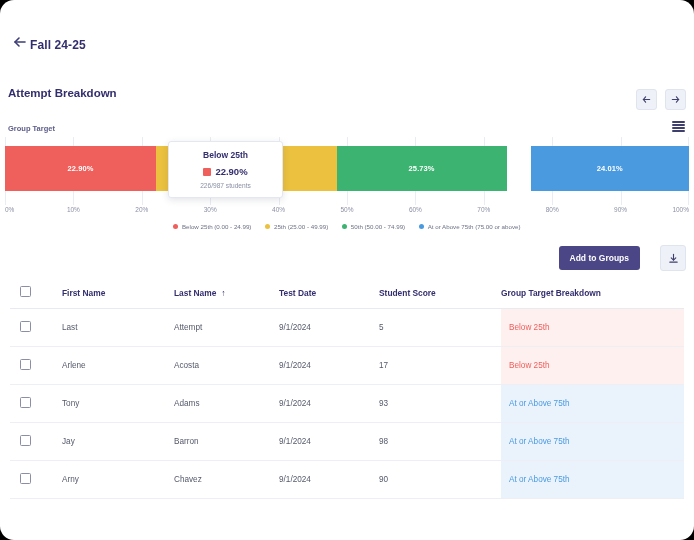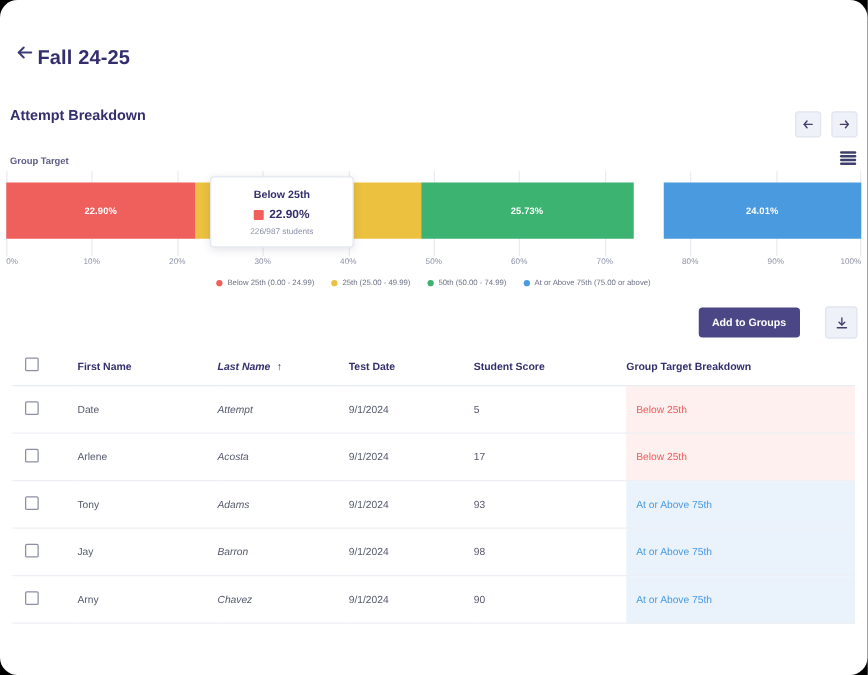--- a/index.html
+++ b/index.html
@@ -36,21 +36,21 @@
     left: 12px; top: 6px;
     width: 16px; height: 16px;
     color: #3b3croid;
     color: #3c3c77;
     cursor: pointer;
   }
   .back-arrow svg { display:block; }
   .page-title {
     position: absolute;
     left: 30px; top: 10px;
-    font-size: 16px;
+    font-size: 12px;
     font-weight: bold;
     color: #332e6e;
     letter-spacing: 0.1px;
   }
 
   
   .section-title {
     position: absolute;
     left: 8px; top: 87px;
     font-size: 11.5px;
@@ -272,21 +272,21 @@
   }
   tbody td {
     font-size: 8.2px;
     color: #55596b;
     padding: 12px 0;
     border-bottom: 1px solid #edeff4;
     white-space: nowrap;
   }
   .col-check { width: 42px; padding-left: 10px !important; }
   .col-first { width: 112px; }
-  .col-last  { width: 105px; font-style: italic; }
+  .col-last  { width: 105px; }
   .col-date  { width: 100px; }
   .col-score { width: 122px; }
   .col-group { width: auto; }
   .chk {
     width: 9px; height: 9px;
     border: 1.2px solid #8b8fa5;
     border-radius: 1.5px;
     display: inline-block;
     cursor: pointer;
     background: #fff;
@@ -438,21 +438,21 @@
           <th class="col-first"><span>First Name</span></th>
           <th class="col-last"><span>Last Name</span><span class="sort-arrow">↑</span></th>
           <th class="col-date"><span>Test Date</span></th>
           <th class="col-score"><span>Student Score</span></th>
           <th class="col-group"><span>Group Target Breakdown</span></th>
         </tr>
       </thead>
       <tbody>
           <tr>
             <td class="col-check"><span class="chk"></span></td>
-            <td class="col-first">Date</td>
+            <td class="col-first">Last</td>
             <td class="col-last">Attempt</td>
             <td class="col-date">9/1/2024</td>
             <td class="col-score">5</td>
             <td class="col-group band band-below">Below 25th</td>
           </tr>
           <tr>
             <td class="col-check"><span class="chk"></span></td>
             <td class="col-first">Arlene</td>
             <td class="col-last">Acosta</td>
             <td class="col-date">9/1/2024</td>

